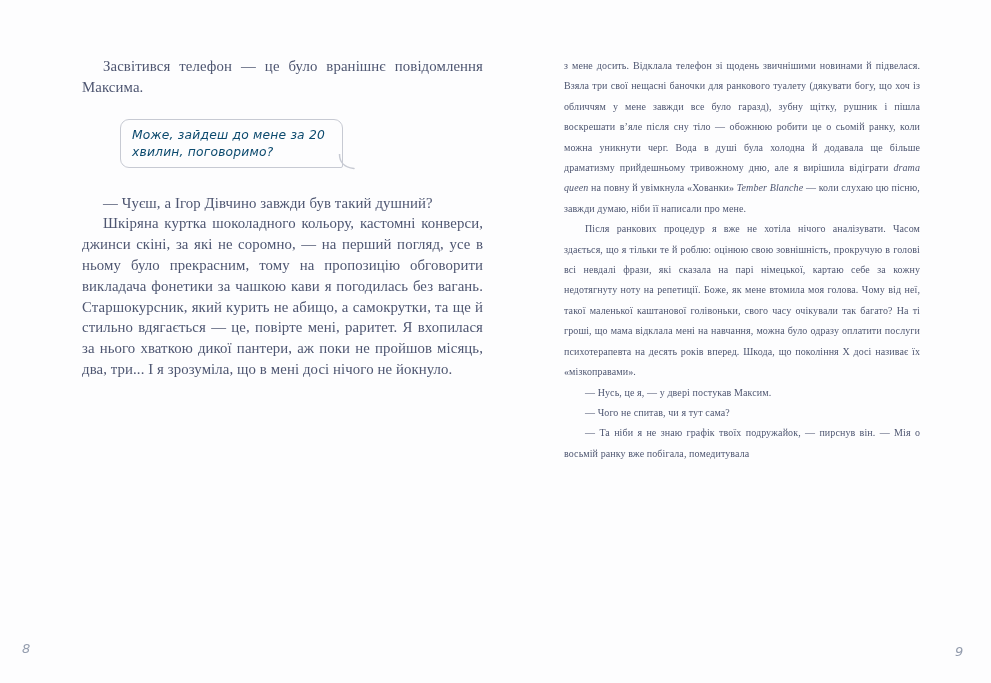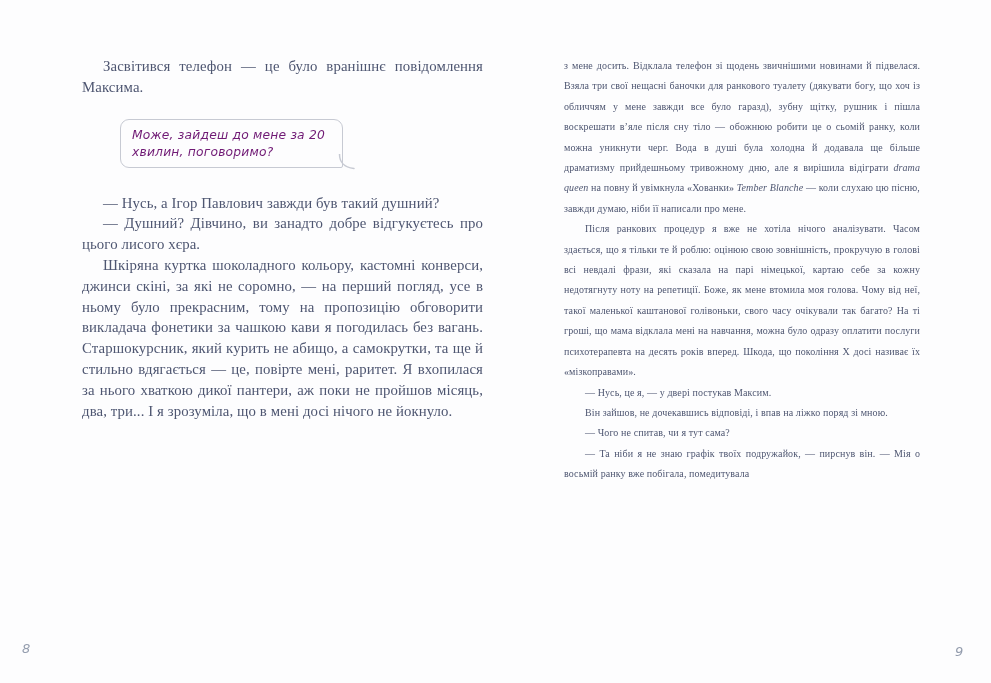--- a/index.html
+++ b/index.html
@@ -49,21 +49,21 @@
     border-radius: 9px 9px 2px 9px;
     padding: 7px 11px 6px 11px;
     background: transparent;
   }
   .bubble-text {
     display: block;
     font-family: "DejaVu Sans", "Liberation Sans", sans-serif;
     font-style: italic;
     font-size: 12.3px;
     line-height: 17px;
-    color: #701a75;
+    color: #0c4a6e;
     letter-spacing: 0.2px;
   }
   .bubble-tail {
     position: absolute;
     right: -14px;
     bottom: -5px;
     width: 18px;
     height: 18px;
   }
 
@@ -88,30 +88,28 @@
 
     <div class="bubble-row">
       <div class="bubble">
         <span class="bubble-text">Може, зайдеш до мене за 20 хвилин, поговоримо?</span>
         <svg class="bubble-tail" viewBox="0 0 18 18" fill="none" xmlns="http://www.w3.org/2000/svg">
           <path d="M1.5 0 C 1.5 8, 5 13, 16 14.5" stroke="#c7cad3" stroke-width="1.5" fill="none" stroke-linecap="round"></path>
         </svg>
       </div>
     </div>
 
-    <p class="para indent">— Нусь, а Ігор Павлович завжди був такий душний?</p>
-    <p class="para indent">— Душний? Дівчино, ви занадто добре відгукуєтесь про цього лисого хєра.</p>
+    <p class="para indent">— Чуєш, а Ігор Дівчино завжди був такий душний?</p>
     <p class="para indent">Шкіряна куртка шоколадного кольору, кастомні конверси, джинси скіні, за які не соромно, — на перший погляд, усе в ньому було прекрасним, тому на пропозицію обговорити викладача фонетики за чашкою кави я погодилась без вагань. Старшокурсник, який курить не абищо, а самокрутки, та ще й стильно вдягається — це, повірте мені, раритет. Я вхопилася за нього хваткою дикої пантери, аж поки не пройшов місяць, два, три... І я зрозуміла, що в мені досі нічого не йокнуло.</p>
   </div>
 
   <div class="page page-right">
     <p class="para">з мене досить. Відклала телефон зі щодень звичнішими новинами й підвелася. Взяла три свої нещасні баночки для ранкового туалету (дякувати богу, що хоч із обличчям у мене завжди все було гаразд), зубну щітку, рушник і пішла воскрешати в’яле після сну тіло — обожнюю робити це о сьомій ранку, коли можна уникнути черг. Вода в душі була холодна й додавала ще більше драматизму прийдешньому тривожному дню, але я вирішила відіграти <em>drama queen</em> на повну й увімкнула «Хованки» <em>Tember Blanche</em> — коли слухаю цю пісню, завжди думаю, ніби її написали про мене.</p>
     <p class="para indent">Після ранкових процедур я вже не хотіла нічого аналізувати. Часом здається, що я тільки те й роблю: оцінюю свою зовнішність, прокручую в голові всі невдалі фрази, які сказала на парі німецької, картаю себе за кожну недотягнуту ноту на репетиції. Боже, як мене втомила моя голова. Чому від неї, такої маленької каштанової голівоньки, свого часу очікували так багато? На ті гроші, що мама відклала мені на навчання, можна було одразу оплатити послуги психотерапевта на десять років вперед. Шкода, що покоління Х досі називає їх «мізкоправами».</p>
     <p class="para indent">— Нусь, це я, — у двері постукав Максим.</p>
-    <p class="para indent">Він зайшов, не дочекавшись відповіді, і впав на ліжко поряд зі мною.</p>
     <p class="para indent">— Чого не спитав, чи я тут сама?</p>
     <p class="para indent">— Та ніби я не знаю графік твоїх подружайок, — пирснув він. — Мія о восьмій ранку вже побігала, помедитувала</p>
   </div>
 
   <div class="folio folio-left">8</div>
   <div class="folio folio-right">9</div>
 
 </div>
 
 </body></html>

